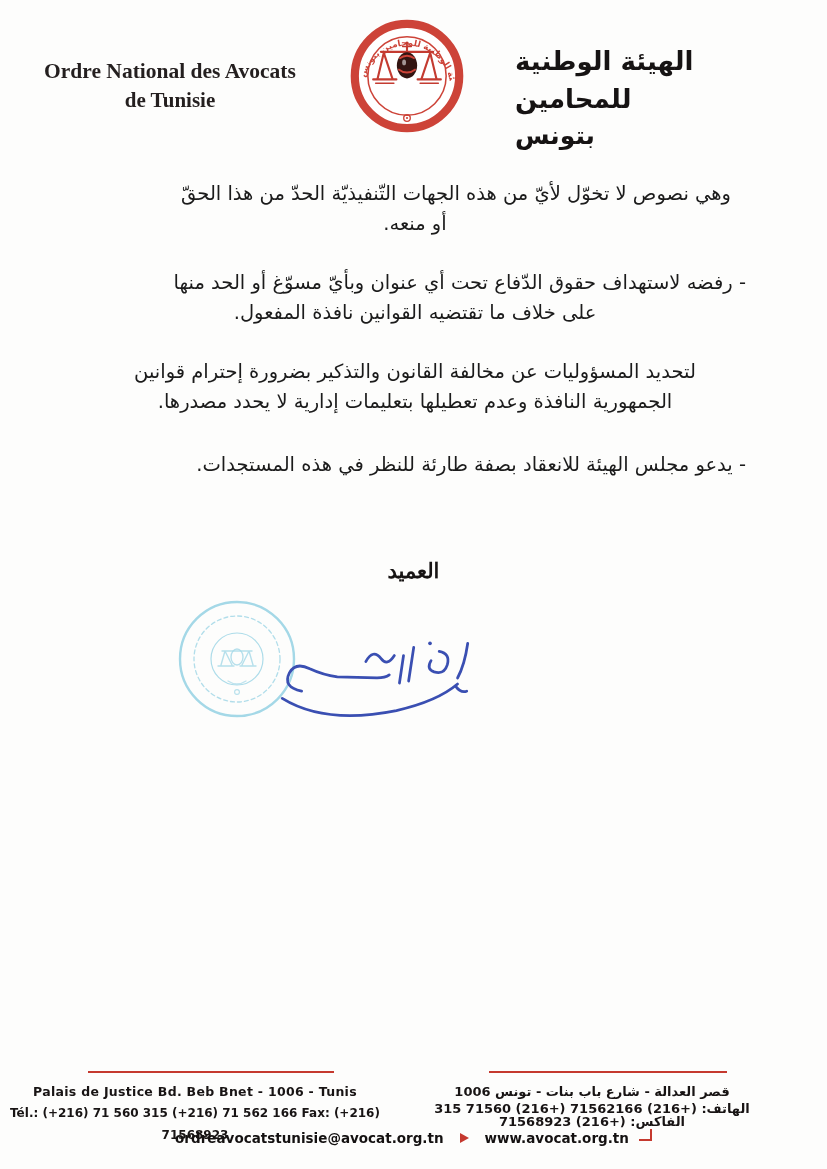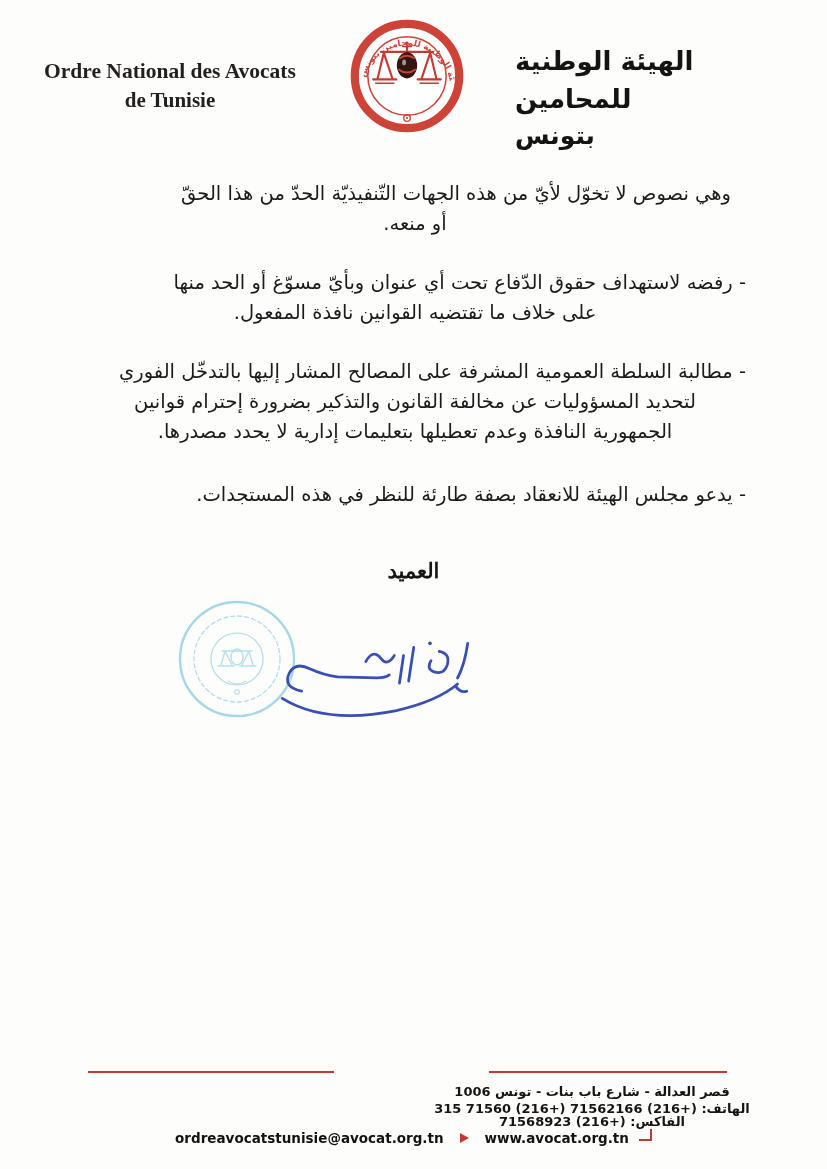--- a/index.html
+++ b/index.html
@@ -98,21 +98,20 @@
   <div class="body" dir="rtl">
     <div class="para">
       <div class="line r indent">وهي نصوص لا تخوّل لأيّ من هذه الجهات التّنفيذيّة الحدّ من هذا الحقّ</div>
       <div class="line c">أو منعه.</div>
     </div>
     <div class="para b1">
       <div class="line r">- رفضه لاستهداف حقوق الدّفاع تحت أي عنوان وبأيّ مسوّغ أو الحد منها</div>
       <div class="line c">على خلاف ما تقتضيه القوانين نافذة المفعول.</div>
     </div>
     <div class="para b2">
-      <div class="line r">- مطالبة السلطة العمومية المشرفة على المصالح المشار إليها بالتدخّل الفوري</div>
       <div class="line c">لتحديد المسؤوليات عن مخالفة القانون والتذكير بضرورة إحترام قوانين</div>
       <div class="line c">الجمهورية النافذة وعدم تعطيلها بتعليمات إدارية لا يحدد مصدرها.</div>
     </div>
     <div class="para b3">
       <div class="line r">- يدعو مجلس الهيئة للانعقاد بصفة طارئة للنظر في هذه المستجدات.</div>
     </div>
   </div>
 
   <div class="sig-wrap">
     <div class="sig-title">العميد</div>
@@ -144,20 +143,24 @@
         <path d="M 33,55 q -19,-4 -12,-18 q 6,-11 20,-4 q 13,6 27,8 l 39,1 q 8,0 12,-3"></path>
         <path d="M 14,62 q 42,26 112,12 q 40,-9 60,-26"></path>
       </g>
       <circle cx="159" cy="8" r="1.8" fill="#3a4fb2"></circle>
     </svg>
   </div>
 
   <div class="rule left"></div>
   <div class="rule right"></div>
 
+  <div class="foot-col foot-fr">
+    <div class="a1">Palais de Justice Bd.  Beb Bnet - 1006 - Tunis</div>
+    <div class="a2">Tél.: (+216) 71 560 315 (+216) 71 562 166 Fax: (+216) 71568923</div>
+  </div>
 
   <div class="foot-col foot-ar" dir="rtl">
     <div class="a1">قصر العدالة - شارع باب بنات - تونس 1006</div>
     <div class="a2">الهاتف: (+216) 71562166 (+216) 71560 315 الفاكس: (+216) 71568923</div>
   </div>
 
   <div class="foot-web">
     <span>ordreavocatstunisie@avocat.org.tn</span>
     <span class="tri"></span>
     <span>www.avocat.org.tn</span>

